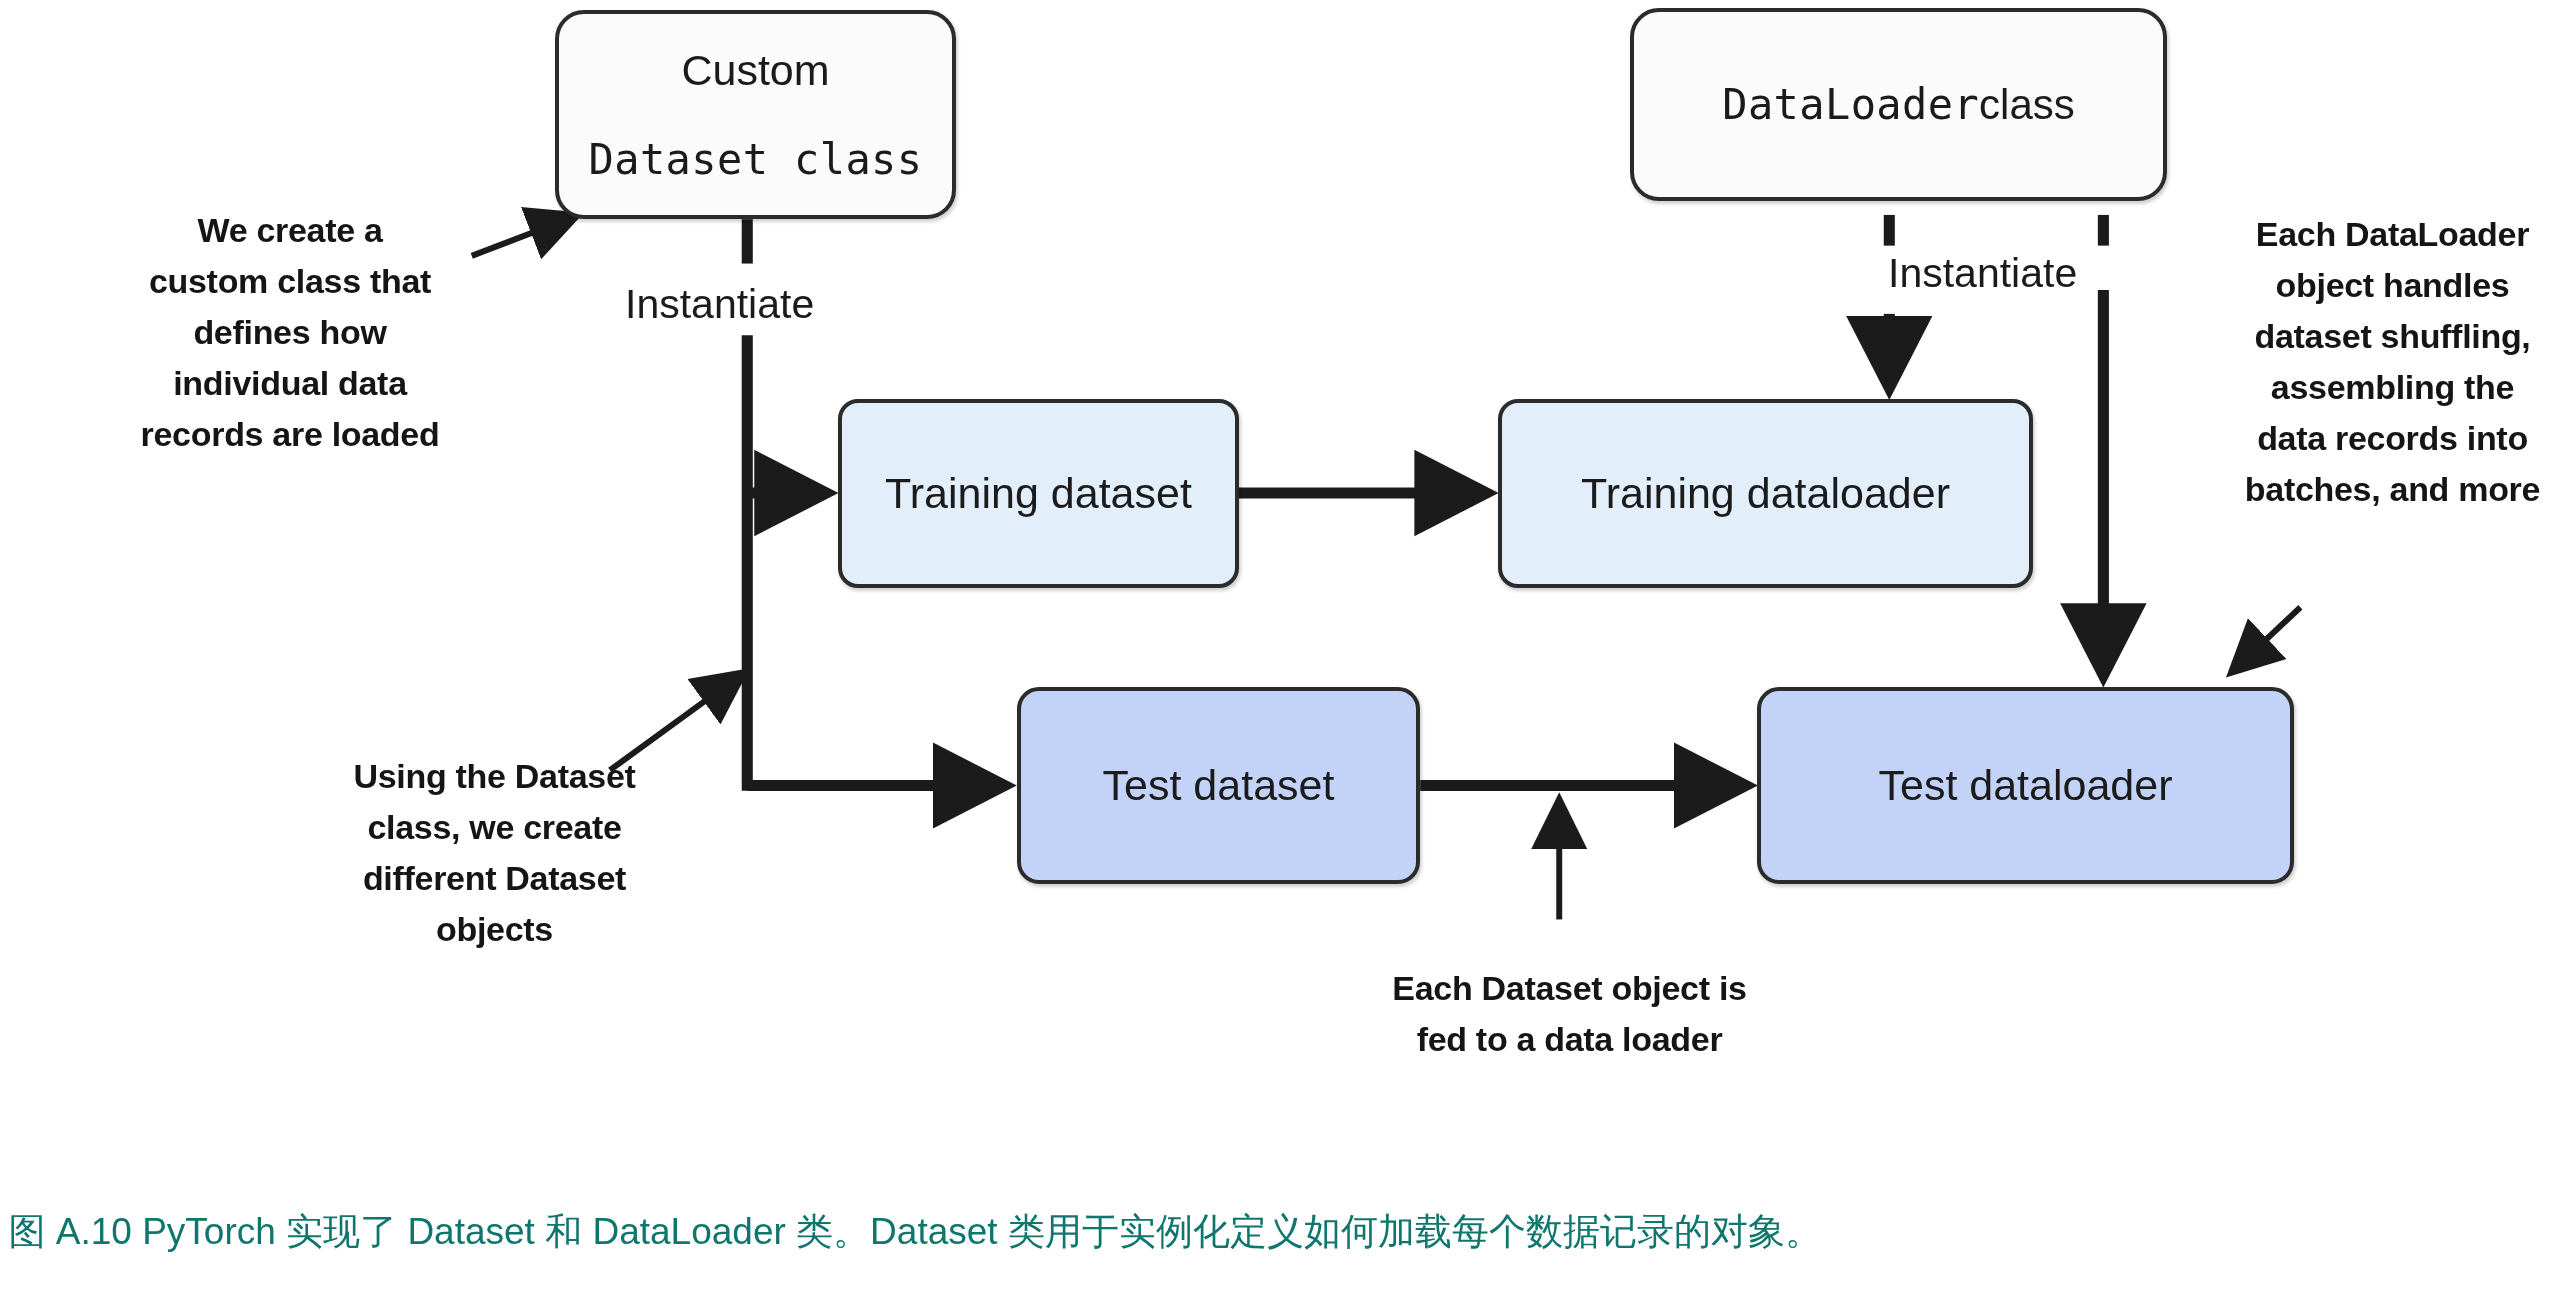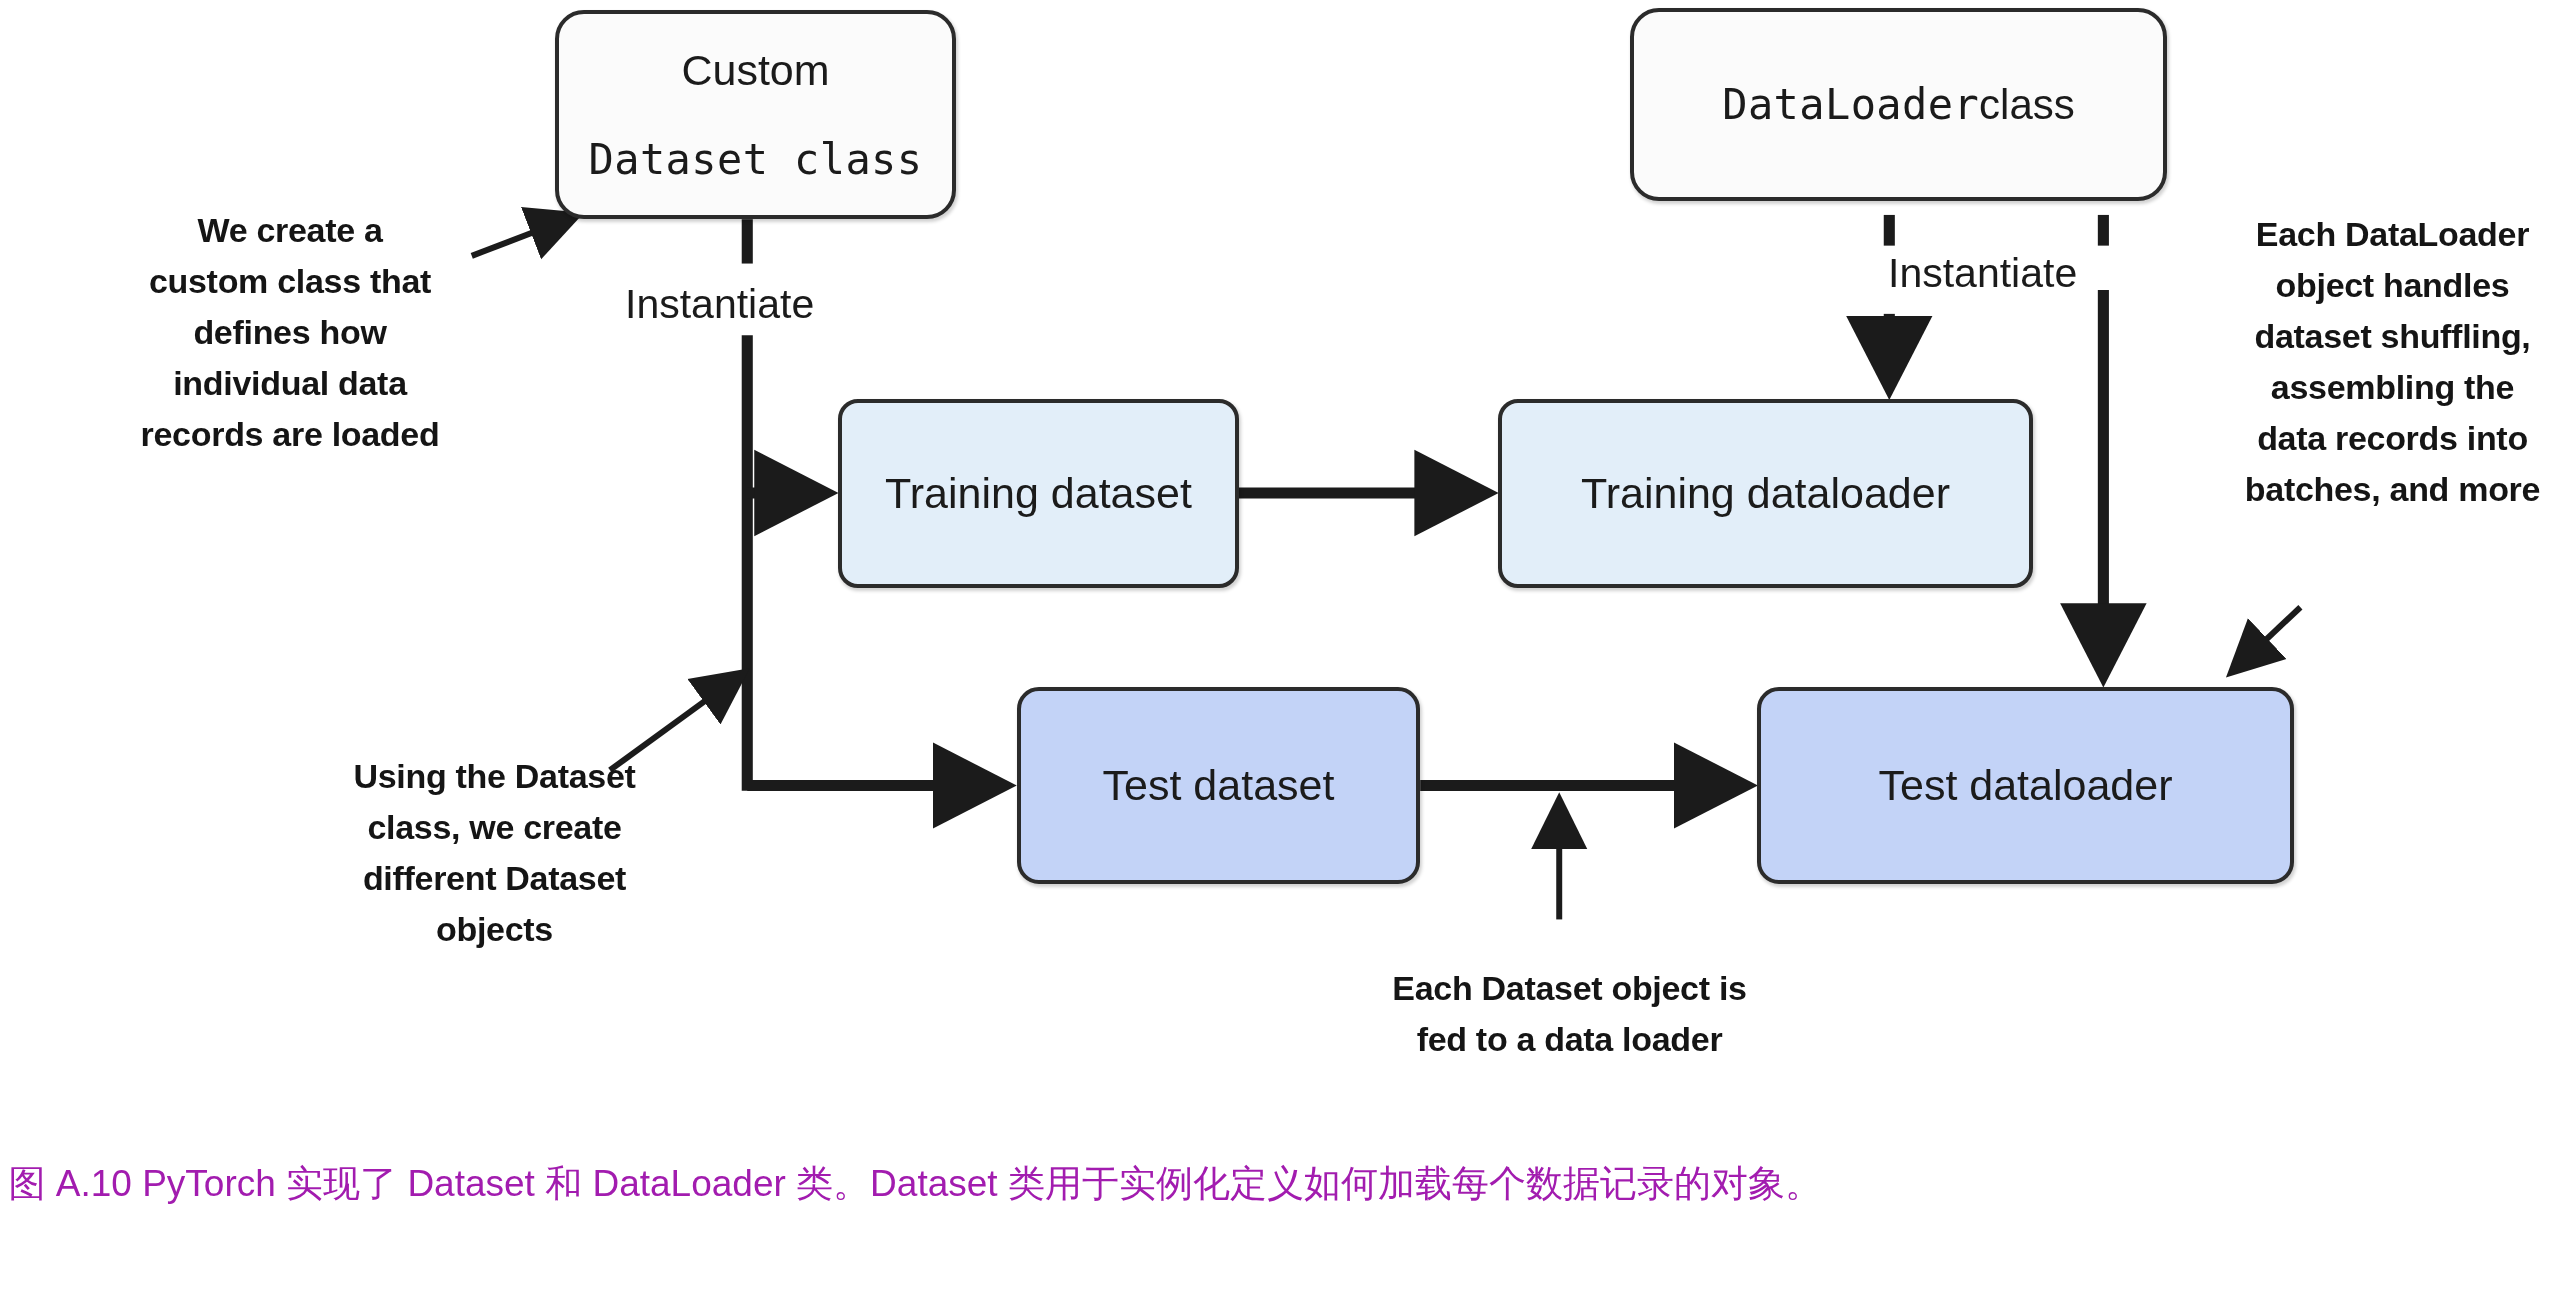--- a/index.html
+++ b/index.html
@@ -130,26 +130,26 @@
   }
   #note-create-custom-class { left: 111px;  top: 205px; width: 358px; }
   #note-using-dataset-class { left: 307px;  top: 751px; width: 375px; }
   #note-each-dataloader     { left: 2209px; top: 209px; width: 367px; }
   #note-each-dataset-fed    { left: 1339px; top: 963px; width: 461px; }
 
   
   #caption {
     position: absolute;
     left: 8.5px;
-    top: 1156px;
+    top: 1204px;
     width: 2525px;
     font-family: "Liberation Sans", sans-serif;
     font-size: 37px;
     line-height: 1.50;
-    color: #a21caf;
+    color: #0f766e;
   }
   #caption .cap-line { display: block; white-space: pre-wrap; }
 </style>
 </head>
 <body>
 
 <div id="figure">
 
   <svg id="connectors" viewBox="0 0 3020 1516">
     <defs>

